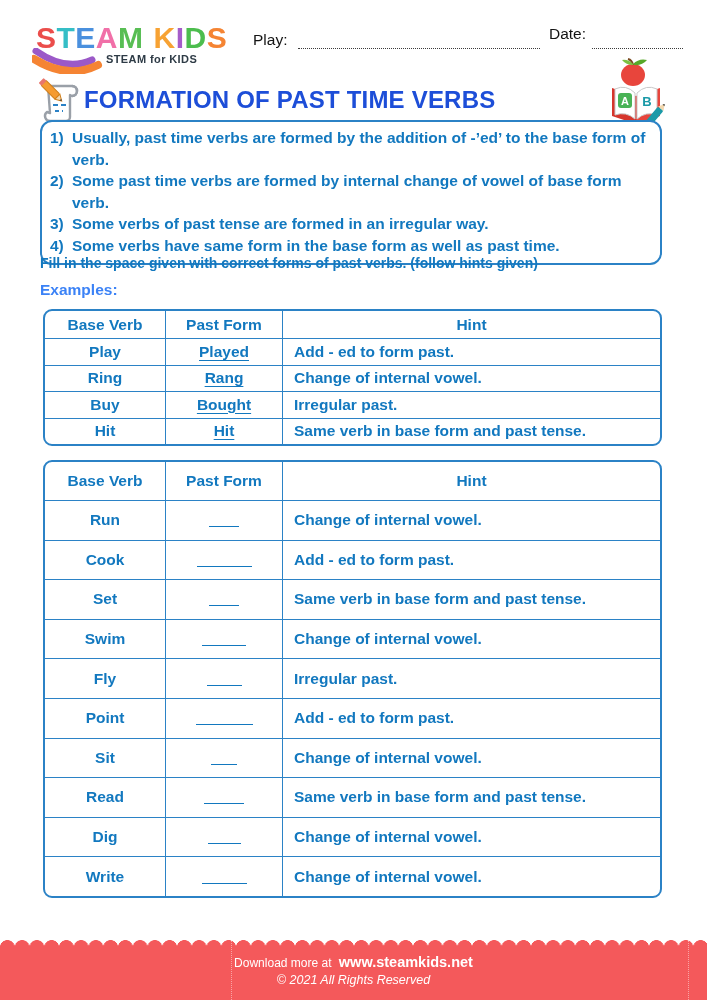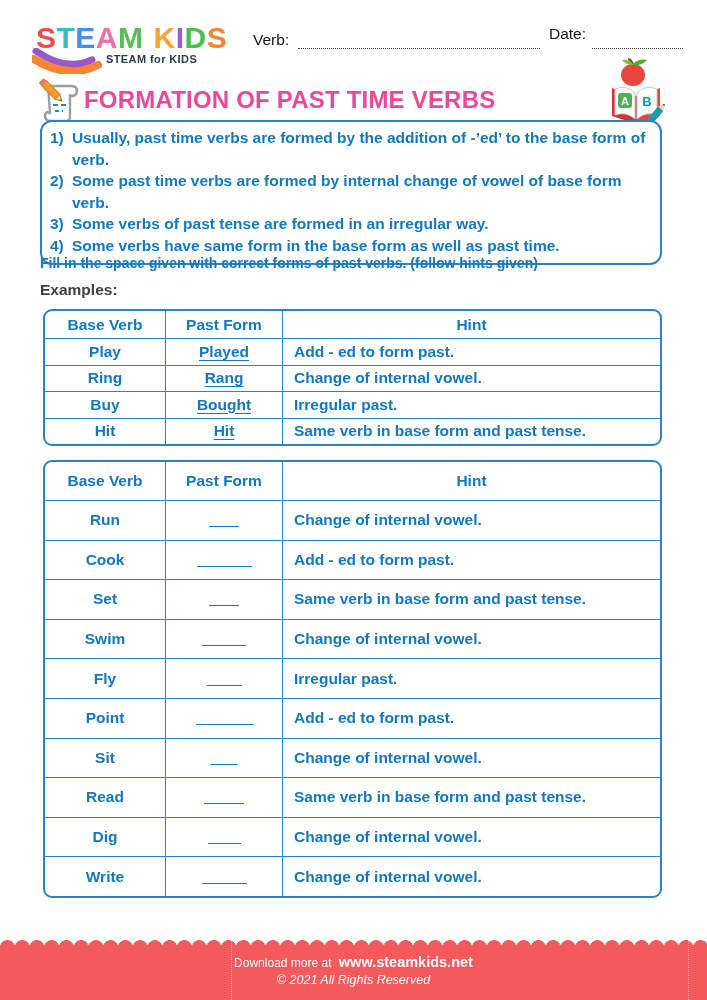--- a/index.html
+++ b/index.html
@@ -12,32 +12,32 @@
   .logo-word .lg-space{display:inline-block;width:10px;}
   .logo-swoosh{position:absolute;left:-4px;top:26px;width:118px;height:26px;z-index:1;}
   .logo-tagline{position:relative;z-index:2;margin-left:70px;margin-top:-1px;font-size:11px;font-weight:bold;
                 color:#2e3b46;letter-spacing:.4px;white-space:nowrap;}
 
   .hdr-label{position:absolute;font-size:15.5px;color:#141414;font-weight:normal;}
   .dotline{position:absolute;height:15px;border-bottom:1.8px dotted #3c3c3c;}
 
   
   .title-icon{position:absolute;left:36px;top:78px;width:50px;height:45px;}
-  .page-title{position:absolute;left:84px;top:86px;font-size:24px;font-weight:bold;color:#ec4899;letter-spacing:.2px;white-space:nowrap;}
+  .page-title{position:absolute;left:84px;top:86px;font-size:24px;font-weight:bold;color:#1d4ed8;letter-spacing:.2px;white-space:nowrap;}
   .book-icon{position:absolute;left:606px;top:56px;width:64px;height:74px;}
 
   
   .rules-box{position:absolute;left:40px;top:120px;width:622px;box-sizing:border-box;
              border:2px solid #2b82c6;border-radius:12px;padding:5px 8px 7px 8px;background:#fff;}
   .rule-item{display:flex;font-size:15.5px;font-weight:bold;color:#1278bf;line-height:21.5px;}
   .rule-item .num{flex:0 0 22px;}
   .rule-item .txt{flex:1;}
 
   .instruction{position:absolute;left:40px;top:255px;font-size:14px;font-weight:bold;color:#1278bf;}
-  .examples-label{position:absolute;left:40px;top:281px;font-size:15.5px;font-weight:bold;color:#404040;}
+  .examples-label{position:absolute;left:40px;top:281px;font-size:15.5px;font-weight:bold;color:#3b82f6;}
 
   
   .wtable{position:absolute;left:43px;width:619px;box-sizing:border-box;display:grid;
           grid-template-columns:120px 117px 1fr;border:2px solid #2b82c6;border-radius:9px;
           overflow:hidden;background:#fff;}
   #examples-table{top:309px;grid-auto-rows:26.5px;grid-template-rows:27px;}
   #exercise-table{top:460px;grid-auto-rows:39.6px;grid-template-rows:38px;}
   .cell{display:flex;align-items:center;justify-content:center;color:#1278bf;
         font-size:15.5px;font-weight:600;box-sizing:border-box;}
   .cell.c3{justify-content:flex-start;padding-left:11px;}
@@ -65,21 +65,21 @@
 
   <div class="logo">
     <div class="logo-word"><span style="color: rgb(235, 77, 75);">S</span><span style="color: rgb(53, 190, 198);">T</span><span style="color: rgb(74, 144, 222);">E</span><span style="color: rgb(241, 112, 168);">A</span><span style="color: rgb(88, 190, 84);">M</span><span class="lg-space"></span><span style="color: rgb(247, 162, 51);">K</span><span style="color: rgb(165, 92, 201);">I</span><span style="color: rgb(76, 189, 78);">D</span><span style="color: rgb(245, 132, 51);">S</span></div>
     <svg class="logo-swoosh" viewBox="0 0 118 26">
       <path d="M4 3 Q34 24 60 12" fill="none" stroke="#9b59c8" stroke-width="7" stroke-linecap="round"></path>
       <path d="M2 11 Q36 32 66 17" fill="none" stroke="#f58433" stroke-width="8" stroke-linecap="round"></path>
     </svg>
     <div class="logo-tagline">STEAM for KIDS</div>
   </div>
 
-  <div class="hdr-label" style="left:253px;top:31px;">Verb:</div>
+  <div class="hdr-label" style="left:253px;top:31px;">Play:</div>
   <div class="dotline" style="left:298px;top:33px;width:242px;"></div>
   <div class="hdr-label" style="left:549px;top:25px;">Date:</div>
   <div class="dotline" style="left:592px;top:33px;width:91px;"></div>
 
   <svg class="title-icon" viewBox="0 0 50 45">
     <path d="M12 8 h24 a5 5 0 0 1 0 10 v0 l-2 -1 v22 a4 4 0 0 1 -4 4 h-16 a5 5 0 0 1 -3 -9 l3 1 Z" fill="#ffffff" stroke="#9aa0a8" stroke-width="2.4" stroke-linejoin="round"></path>
     <path d="M36 8 a5 5 0 0 1 0 10" fill="none" stroke="#9aa0a8" stroke-width="2.4"></path>
     <line x1="17" y1="27" x2="30" y2="27" stroke="#2b82c6" stroke-width="2.2" stroke-dasharray="5 3"></line>
     <line x1="19" y1="33" x2="27" y2="33" stroke="#2b82c6" stroke-width="2.2" stroke-dasharray="4 3"></line>
     <g transform="rotate(45 14 12)">

